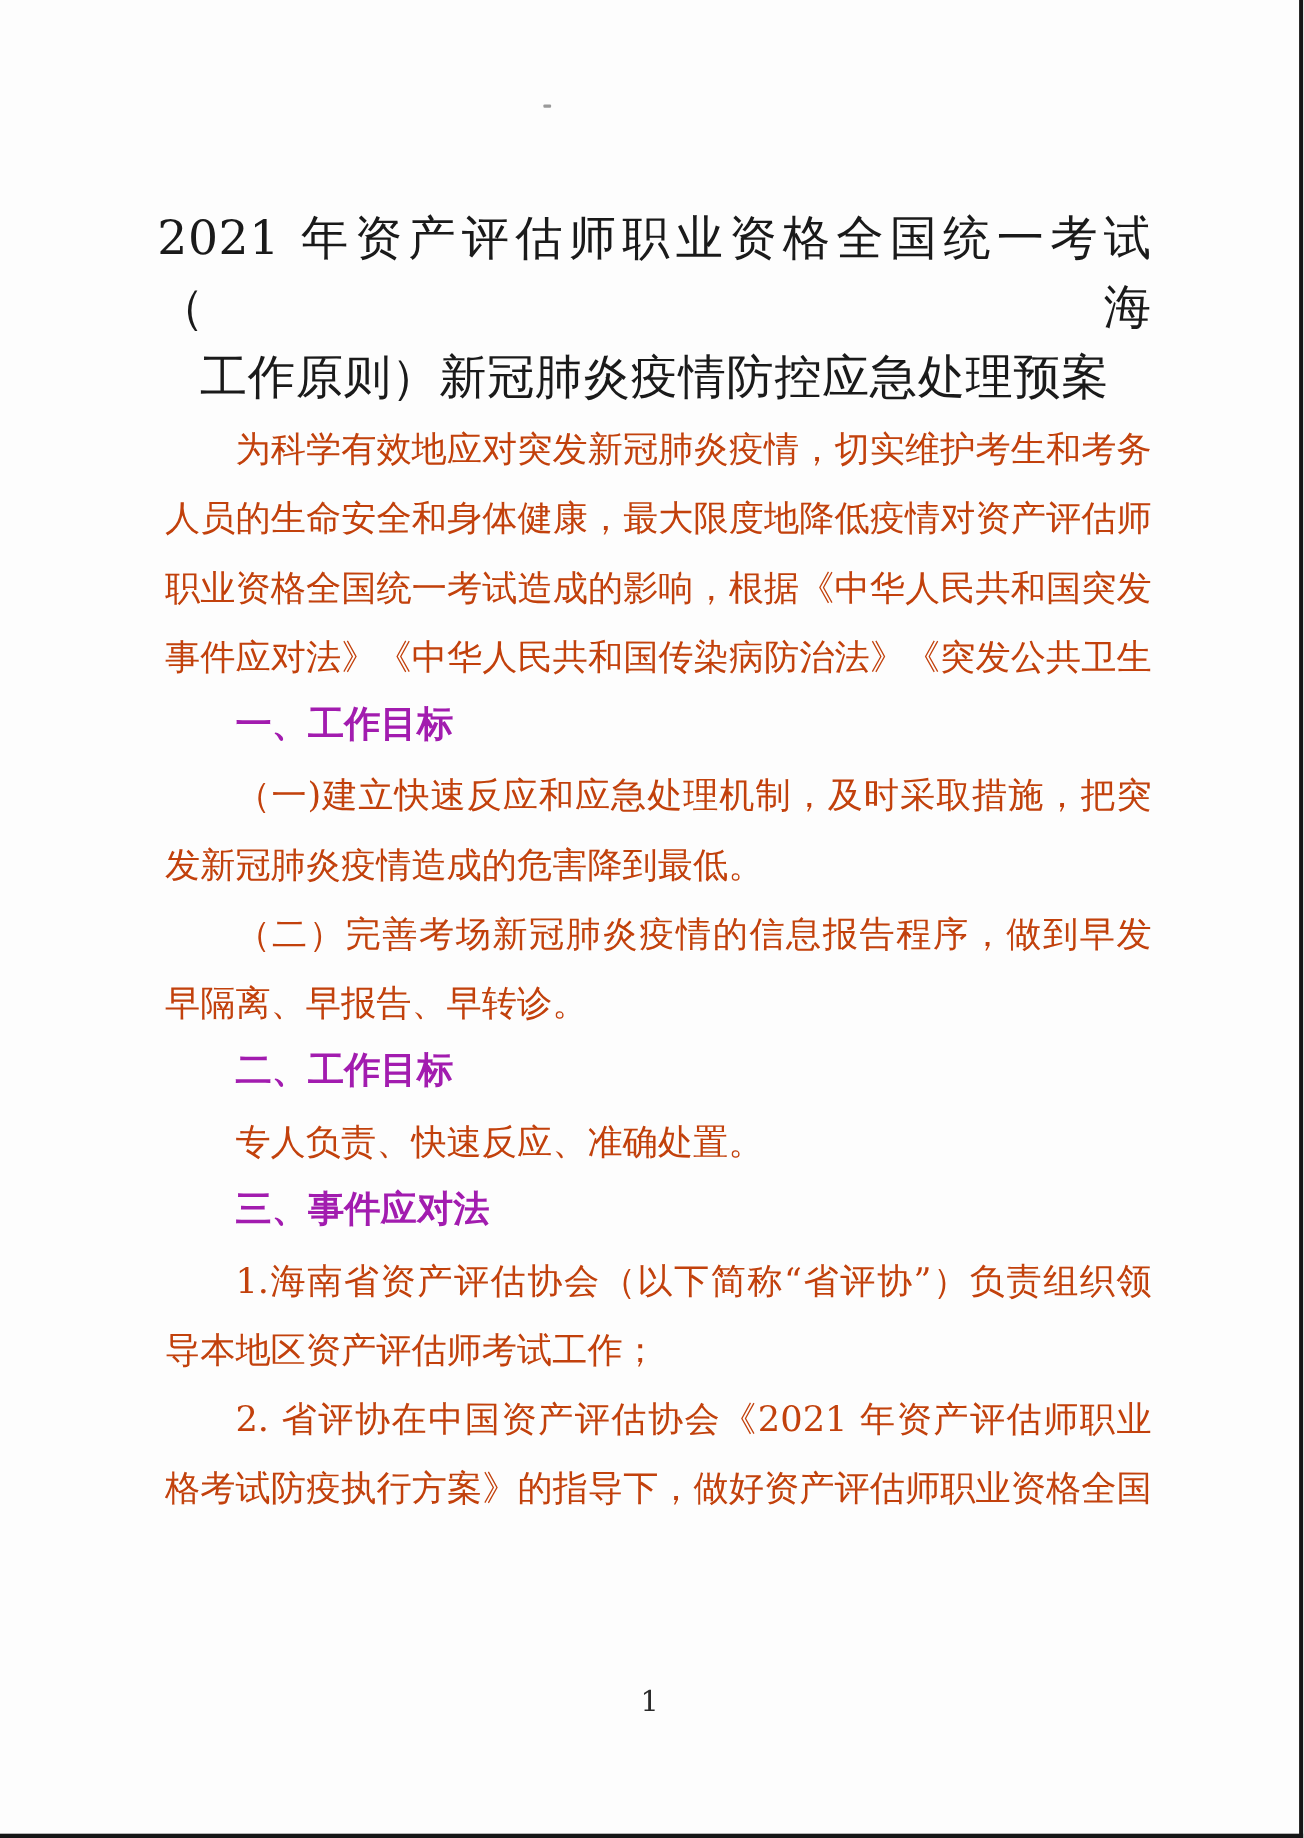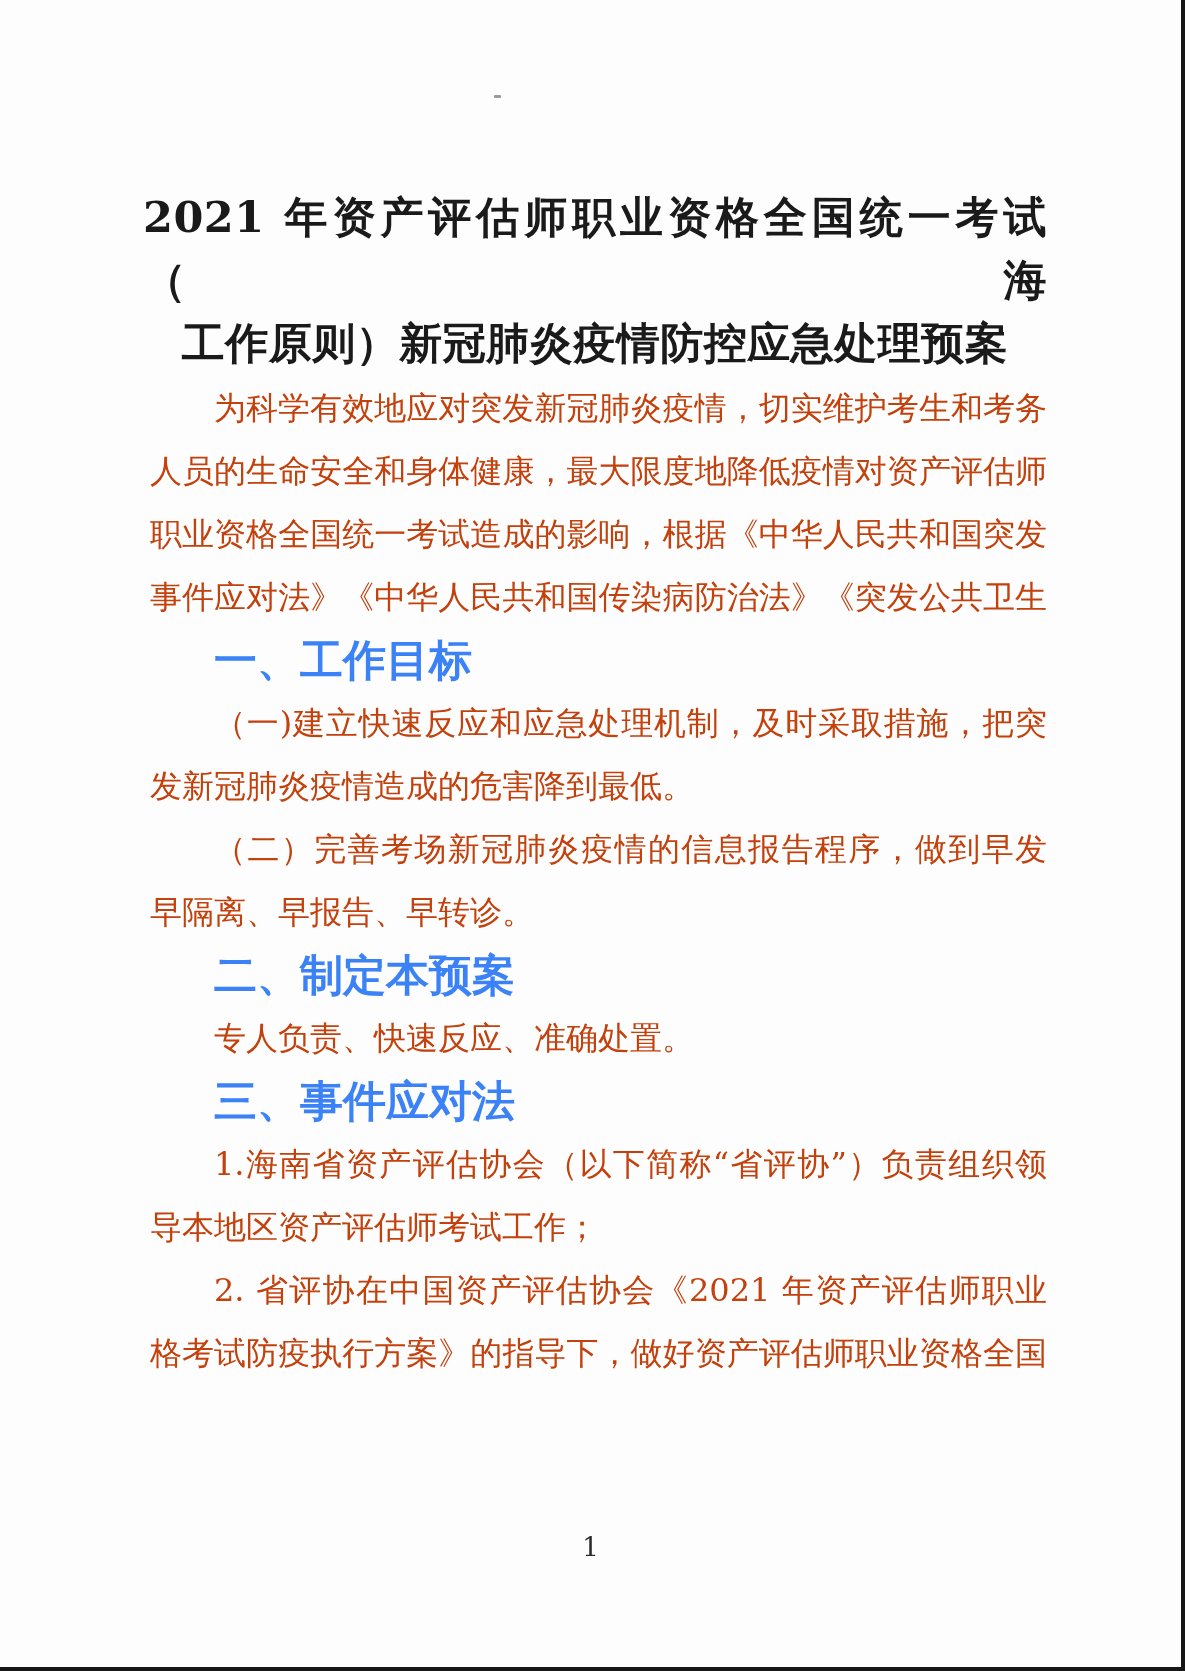--- a/index.html
+++ b/index.html
@@ -26,21 +26,21 @@
   
   .artifact-dot {
     position: absolute; left: 494px; top: 95px;
     width: 7px; height: 3px;
     background: #9a9a9a; border-radius: 1px;
   }
   .title-block {
     position: absolute;
     top: 186px; left: 143px; width: 904px;
     font-size: 43px; line-height: 63px;
-    font-weight: 700;
+    font-weight: 400;
     color: #1a1a1a;
     letter-spacing: 0.5px;
   }
   .title-line-1 { text-align: justify; text-align-last: justify; }
   .title-line-2 { text-align: center; }
   .content {
     position: absolute;
     top: 377px; left: 150px; width: 897px;
     overflow: hidden;
   }
@@ -52,24 +52,24 @@
     color: #c2410c;
     overflow: hidden;
   }
   .l-j        { text-align-last: justify; }
   .l-end      { text-align-last: left; }
   .l-indent-j   { padding-left: 64px; text-align-last: justify; }
   .l-indent-end { padding-left: 64px; text-align-last: left; }
   .l-heading {
     padding-left: 64px;
     text-align-last: left;
-    font-family: Liberation Sans, sans-serif;
+    font-family: Liberation Mono, monospace;
     font-weight: 700;
-    font-size: 43px;
-    color: #3b82f6;
+    font-size: 33px;
+    color: #a21caf;
   }
   .page-number {
     position: absolute;
     top: 1532px; left: 0; width: 1181px;
     text-align: center;
     font-size: 26px; line-height: 30px;
     color: #2b2b2b;
   }
 </style>
 </head>
@@ -87,21 +87,21 @@
   <div class="content">
     <div class="line l-indent-j">为科学有效地应对突发新冠肺炎疫情，切实维护考生和考务</div>
     <div class="line l-j">人员的生命安全和身体健康，最大限度地降低疫情对资产评估师</div>
     <div class="line l-j">职业资格全国统一考试造成的影响，根据《中华人民共和国突发</div>
     <div class="line l-j">事件应对法》《中华人民共和国传染病防治法》《突发公共卫生事</div>
     <div class="line l-heading">一、工作目标</div>
     <div class="line l-indent-j">（一)建立快速反应和应急处理机制，及时采取措施，把突</div>
     <div class="line l-end">发新冠肺炎疫情造成的危害降到最低。</div>
     <div class="line l-indent-j">（二）完善考场新冠肺炎疫情的信息报告程序，做到早发现、</div>
     <div class="line l-end">早隔离、早报告、早转诊。</div>
-    <div class="line l-heading">二、制定本预案</div>
+    <div class="line l-heading">二、工作目标</div>
     <div class="line l-indent-end">专人负责、快速反应、准确处置。</div>
     <div class="line l-heading">三、事件应对法</div>
     <div class="line l-indent-j">1.海南省资产评估协会（以下简称“省评协”）负责组织领</div>
     <div class="line l-end">导本地区资产评估师考试工作；</div>
     <div class="line l-indent-j">2. 省评协在中国资产评估协会《2021 年资产评估师职业资</div>
     <div class="line l-j">格考试防疫执行方案》的指导下，做好资产评估师职业资格全国</div>
   </div>
 
   <div class="page-number">1</div>
 

